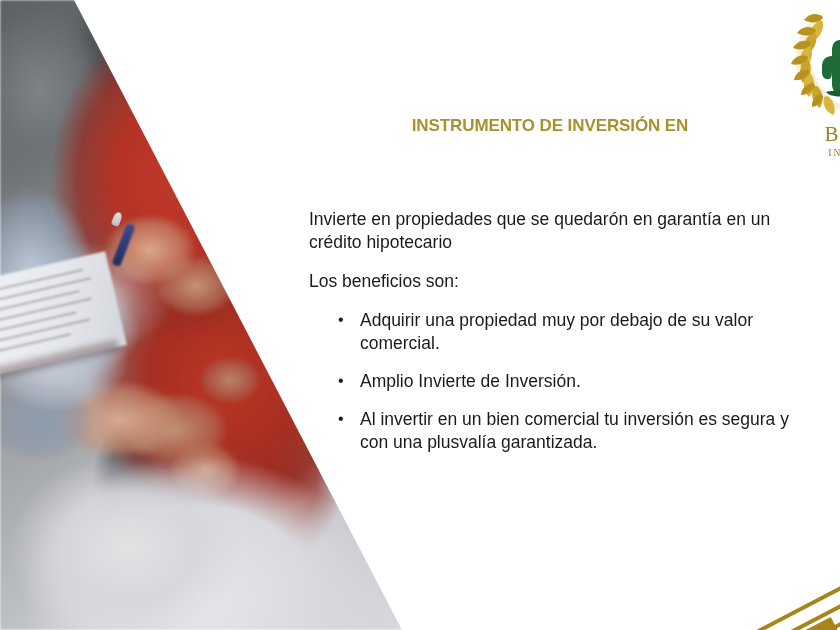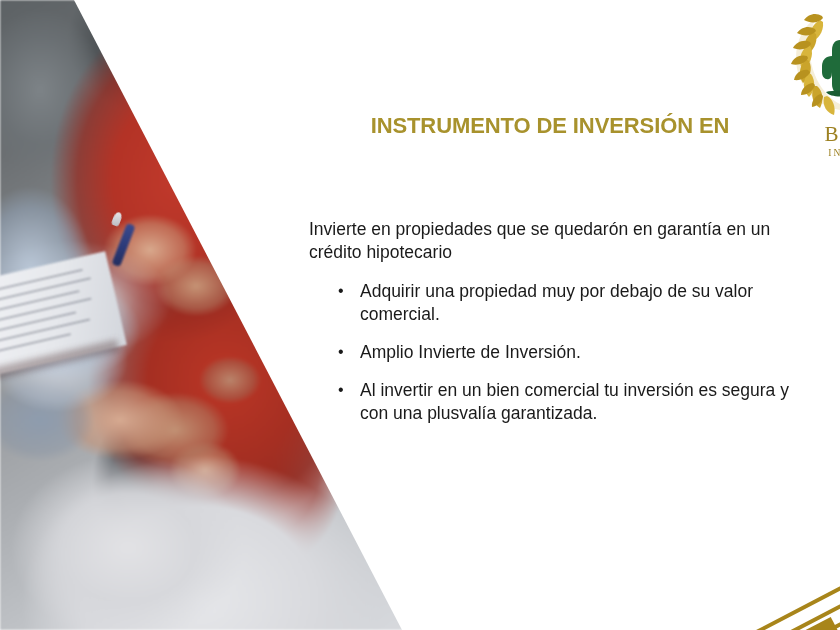--- a/index.html
+++ b/index.html
@@ -171,31 +171,31 @@
   }
 
   
   .title {
     position: absolute;
     left: 300px;
     top: 112px;
     width: 500px;
     text-align: center;
     color: #a8922d;
-    font-size: 22px;
+    font-size: 17px;
     font-weight: bold;
     line-height: 27px;
     letter-spacing: -0.1px;
   }
   .title .line { display: block; white-space: nowrap; }
 
   .body {
     position: absolute;
     left: 309px;
-    top: 218px;
+    top: 208px;
     width: 515px;
     color: #1a1a1a;
   }
   .para {
     font-size: 17.5px;
     line-height: 23px;
     margin: 0 0 16px 0;
   }
   .para.tight { margin-bottom: 14px; }
   ul.bullets {
@@ -241,20 +241,21 @@
     <div class="pen-tip"></div>
     <div class="pen"></div>
   </div>
 
   <div class="title">
     <span class="line">INSTRUMENTO DE INVERSIÓN EN</span>
   </div>
 
   <div class="body">
     <p class="para">Invierte en propiedades que se quedarón en garantía en un crédito hipotecario</p>
+    <p class="para tight">Los beneficios son:</p>
     <ul class="bullets">
       <li>Adquirir una propiedad muy por debajo de su valor comercial.</li>
       <li>Amplio Invierte de Inversión.</li>
       <li>Al  invertir en un bien comercial tu inversión es segura y con una plusvalía garantizada.</li>
     </ul>
   </div>
 
   <div class="logo">
     <svg width="108" height="115" viewBox="0 0 108 115">
       <g fill="#c9a227">

